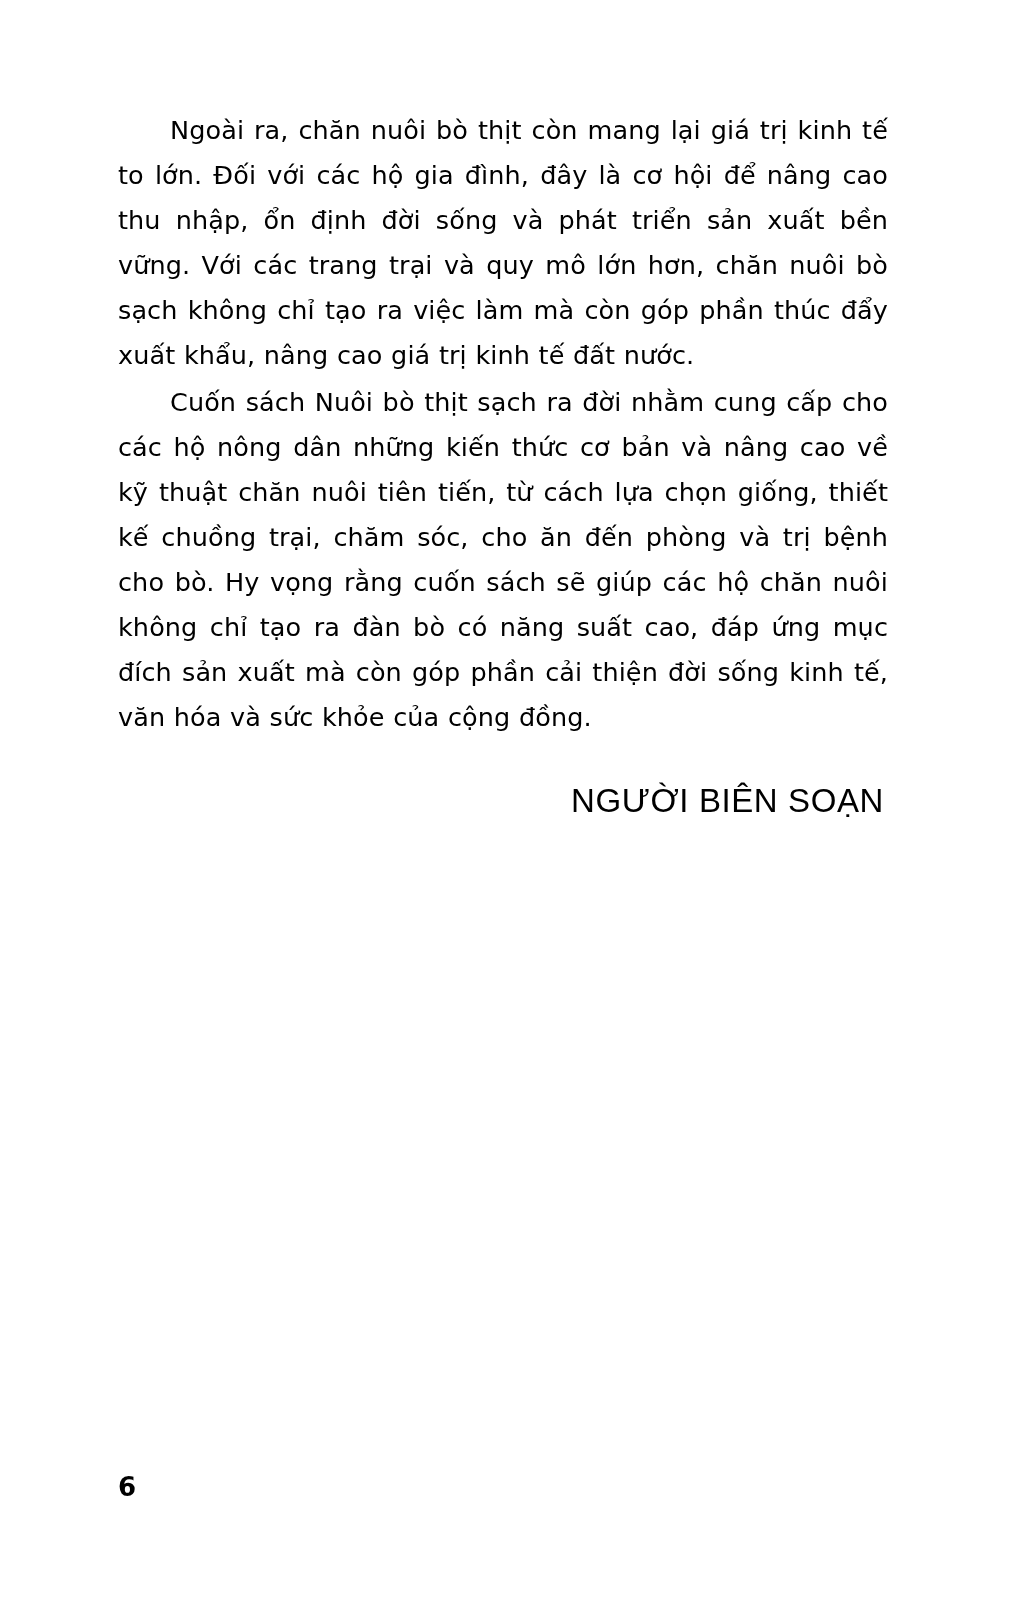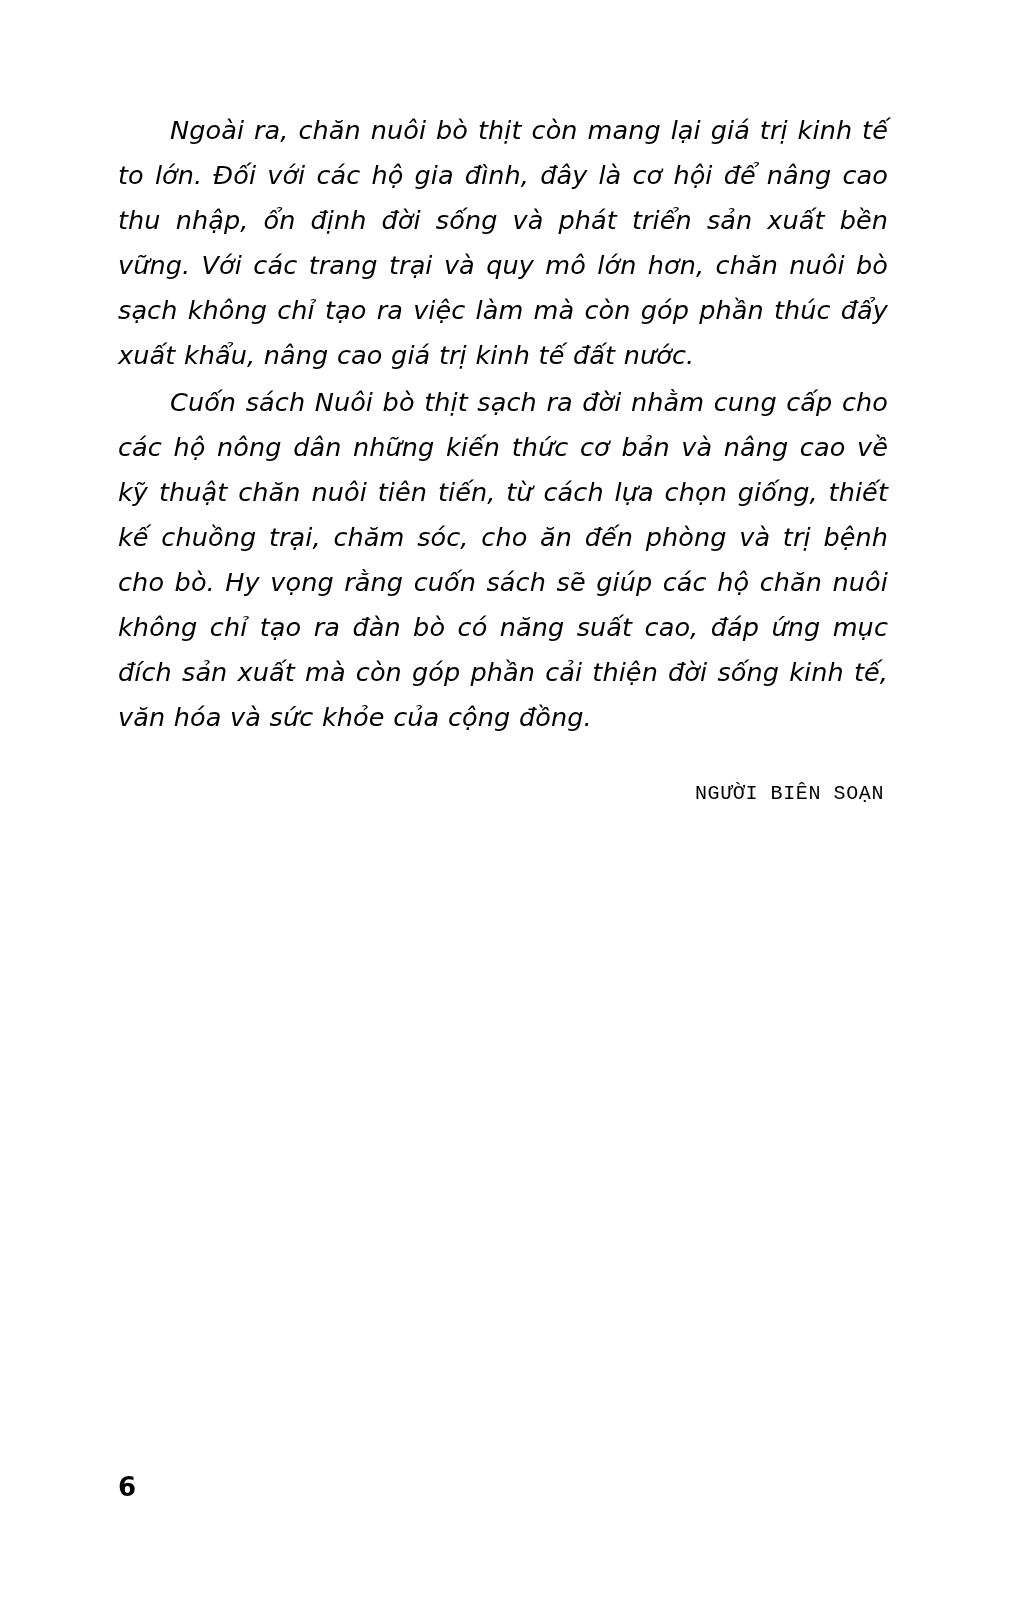--- a/index.html
+++ b/index.html
@@ -23,40 +23,39 @@
     height: 1614px;
     box-sizing: border-box;
   }
   .content {
     position: absolute;
     left: 118px;
     top: 108px;
     width: 770px;
   }
   .para {
-    font-style: italic;
     font-size: 25.5px;
     line-height: 45px;
     text-align: justify;
     text-justify: inter-word;
     text-indent: 52px;
     margin: 0 0 2px 0;
     font-family: "DejaVu Sans", sans-serif;
     letter-spacing: 0.1px;
     word-spacing: 0.4px;
   }
   .para + .para {
     margin-top: 1px;
   }
   .signature {
     margin-top: 42px;
     text-align: right;
-    font-size: 20px;
+    font-size: 33px;
     letter-spacing: 0.6px;
-    font-family: Liberation Mono, monospace;
+    font-family: Liberation Sans, sans-serif;
     padding-right: 4px;
   }
   .page-number {
     position: absolute;
     left: 118px;
     bottom: 112px;
     font-size: 26px;
     font-weight: bold;
     font-family: "DejaVu Sans", sans-serif;
   }

